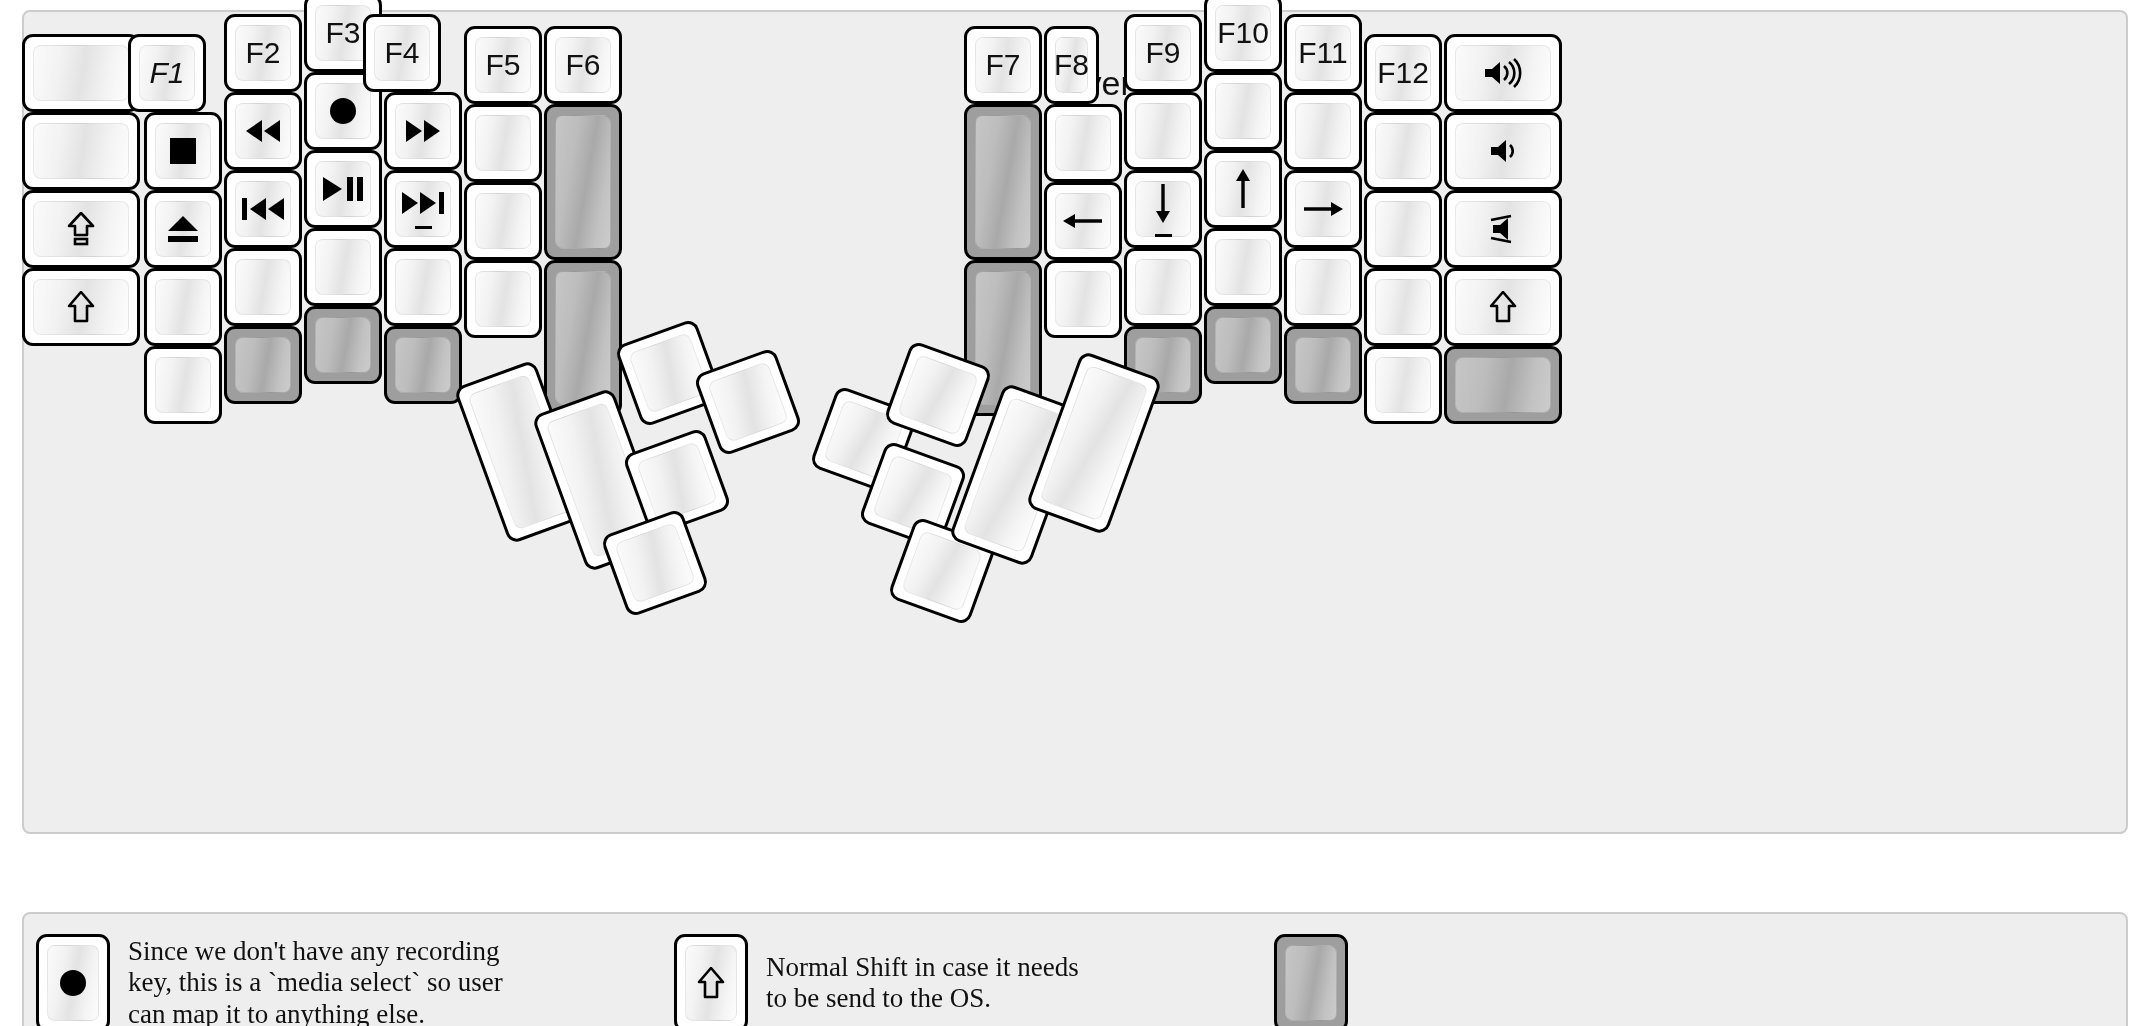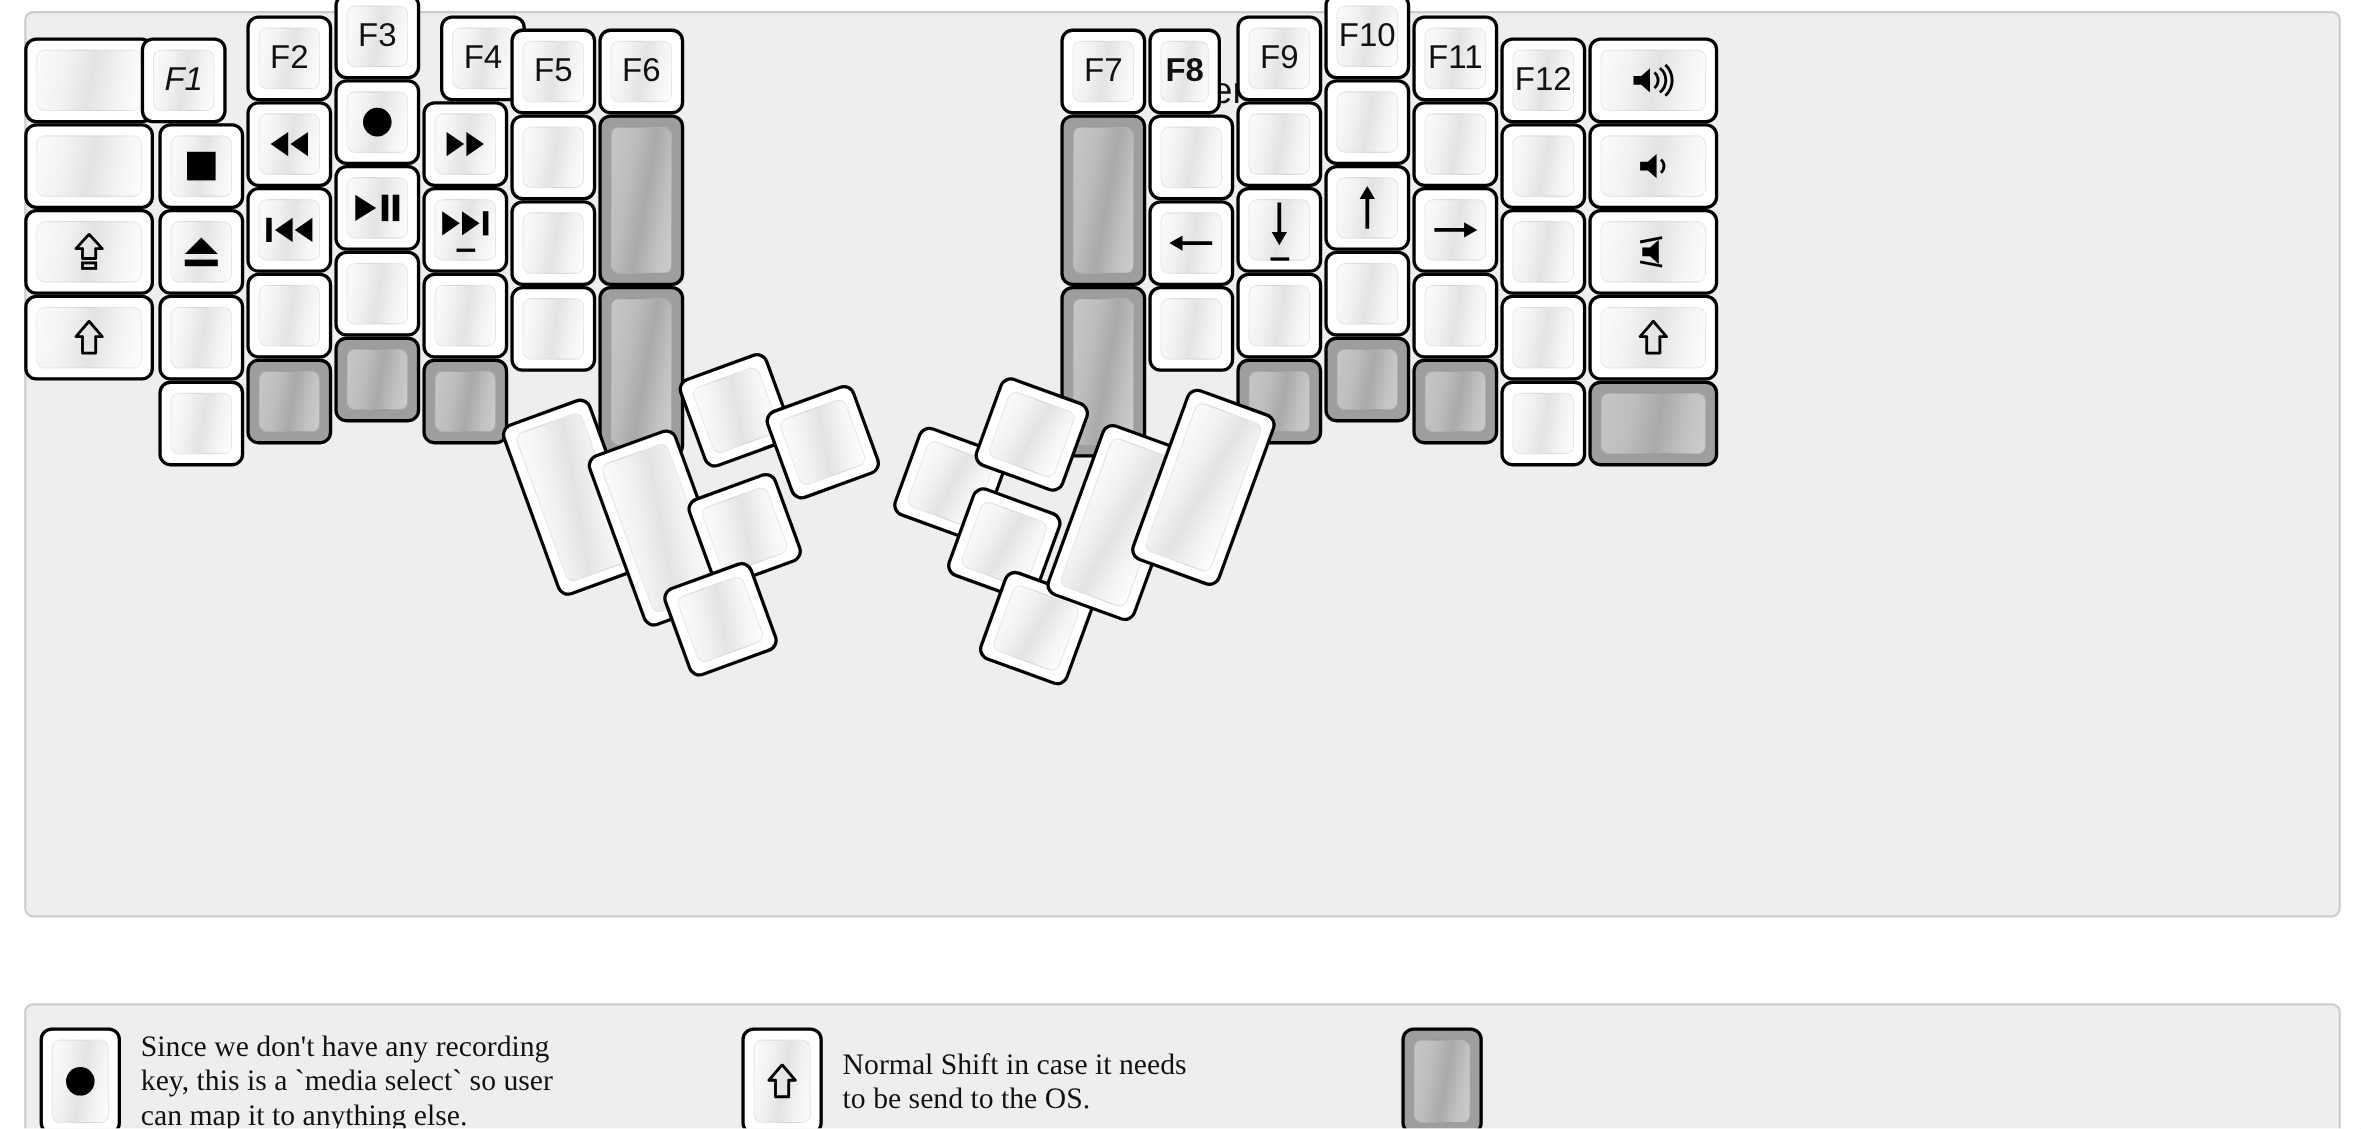--- a/index.html
+++ b/index.html
@@ -152,21 +152,21 @@
               </svg>
             </span>
           </div>
         </div>
         <div class="key" style="left: 280px; top: 216px; width: 78px; height: 78px;">
           <div class="cap"></div>
         </div>
         <div class="key trans" style="left: 280px; top: 294px; width: 78px; height: 78px;">
           <div class="cap"></div>
         </div>
-        <div class="key" style="left: 376px; top: 2px; width: 78px; height: 78px;">
+        <div class="key" style="left: 339px; top: 2px; width: 78px; height: 78px;">
           <div class="cap">
             <span class="lbl">F4</span>
           </div>
         </div>
         <div class="key" style="left: 360px; top: 80px; width: 78px; height: 78px;">
           <div class="cap">
             <span class="stack">
               <svg class="ico" width="40" height="26" viewBox="0 0 40 26">
                 <polygon points="3,2 3,24 19,13" fill="#000"></polygon>
                 <polygon points="21,2 21,24 37,13" fill="#000"></polygon>
@@ -223,21 +223,21 @@
           <div class="cap">
             <span class="lbl">F7</span>
           </div>
         </div>
         <div class="key trans" style="left: 940px; top: 92px; width: 78px; height: 156px;">
           <div class="cap"></div>
         </div>
         <div class="key trans" style="left: 940px; top: 248px; width: 78px; height: 156px;">
           <div class="cap"></div>
         </div>
-        <div class="key" style="left: 1020px; top: 14px; width: 66px; height: 78px; font-weight: bold;">
+        <div class="key" style="left: 1020px; top: 14px; width: 55px; height: 78px;">
           <div class="cap">
             <span class="lbl">F8</span>
           </div>
         </div>
         <div class="key" style="left: 1020px; top: 92px; width: 78px; height: 78px;">
           <div class="cap"></div>
         </div>
         <div class="key" style="left: 1020px; top: 170px; width: 78px; height: 78px;">
           <div class="cap">
             <span class="stack">

